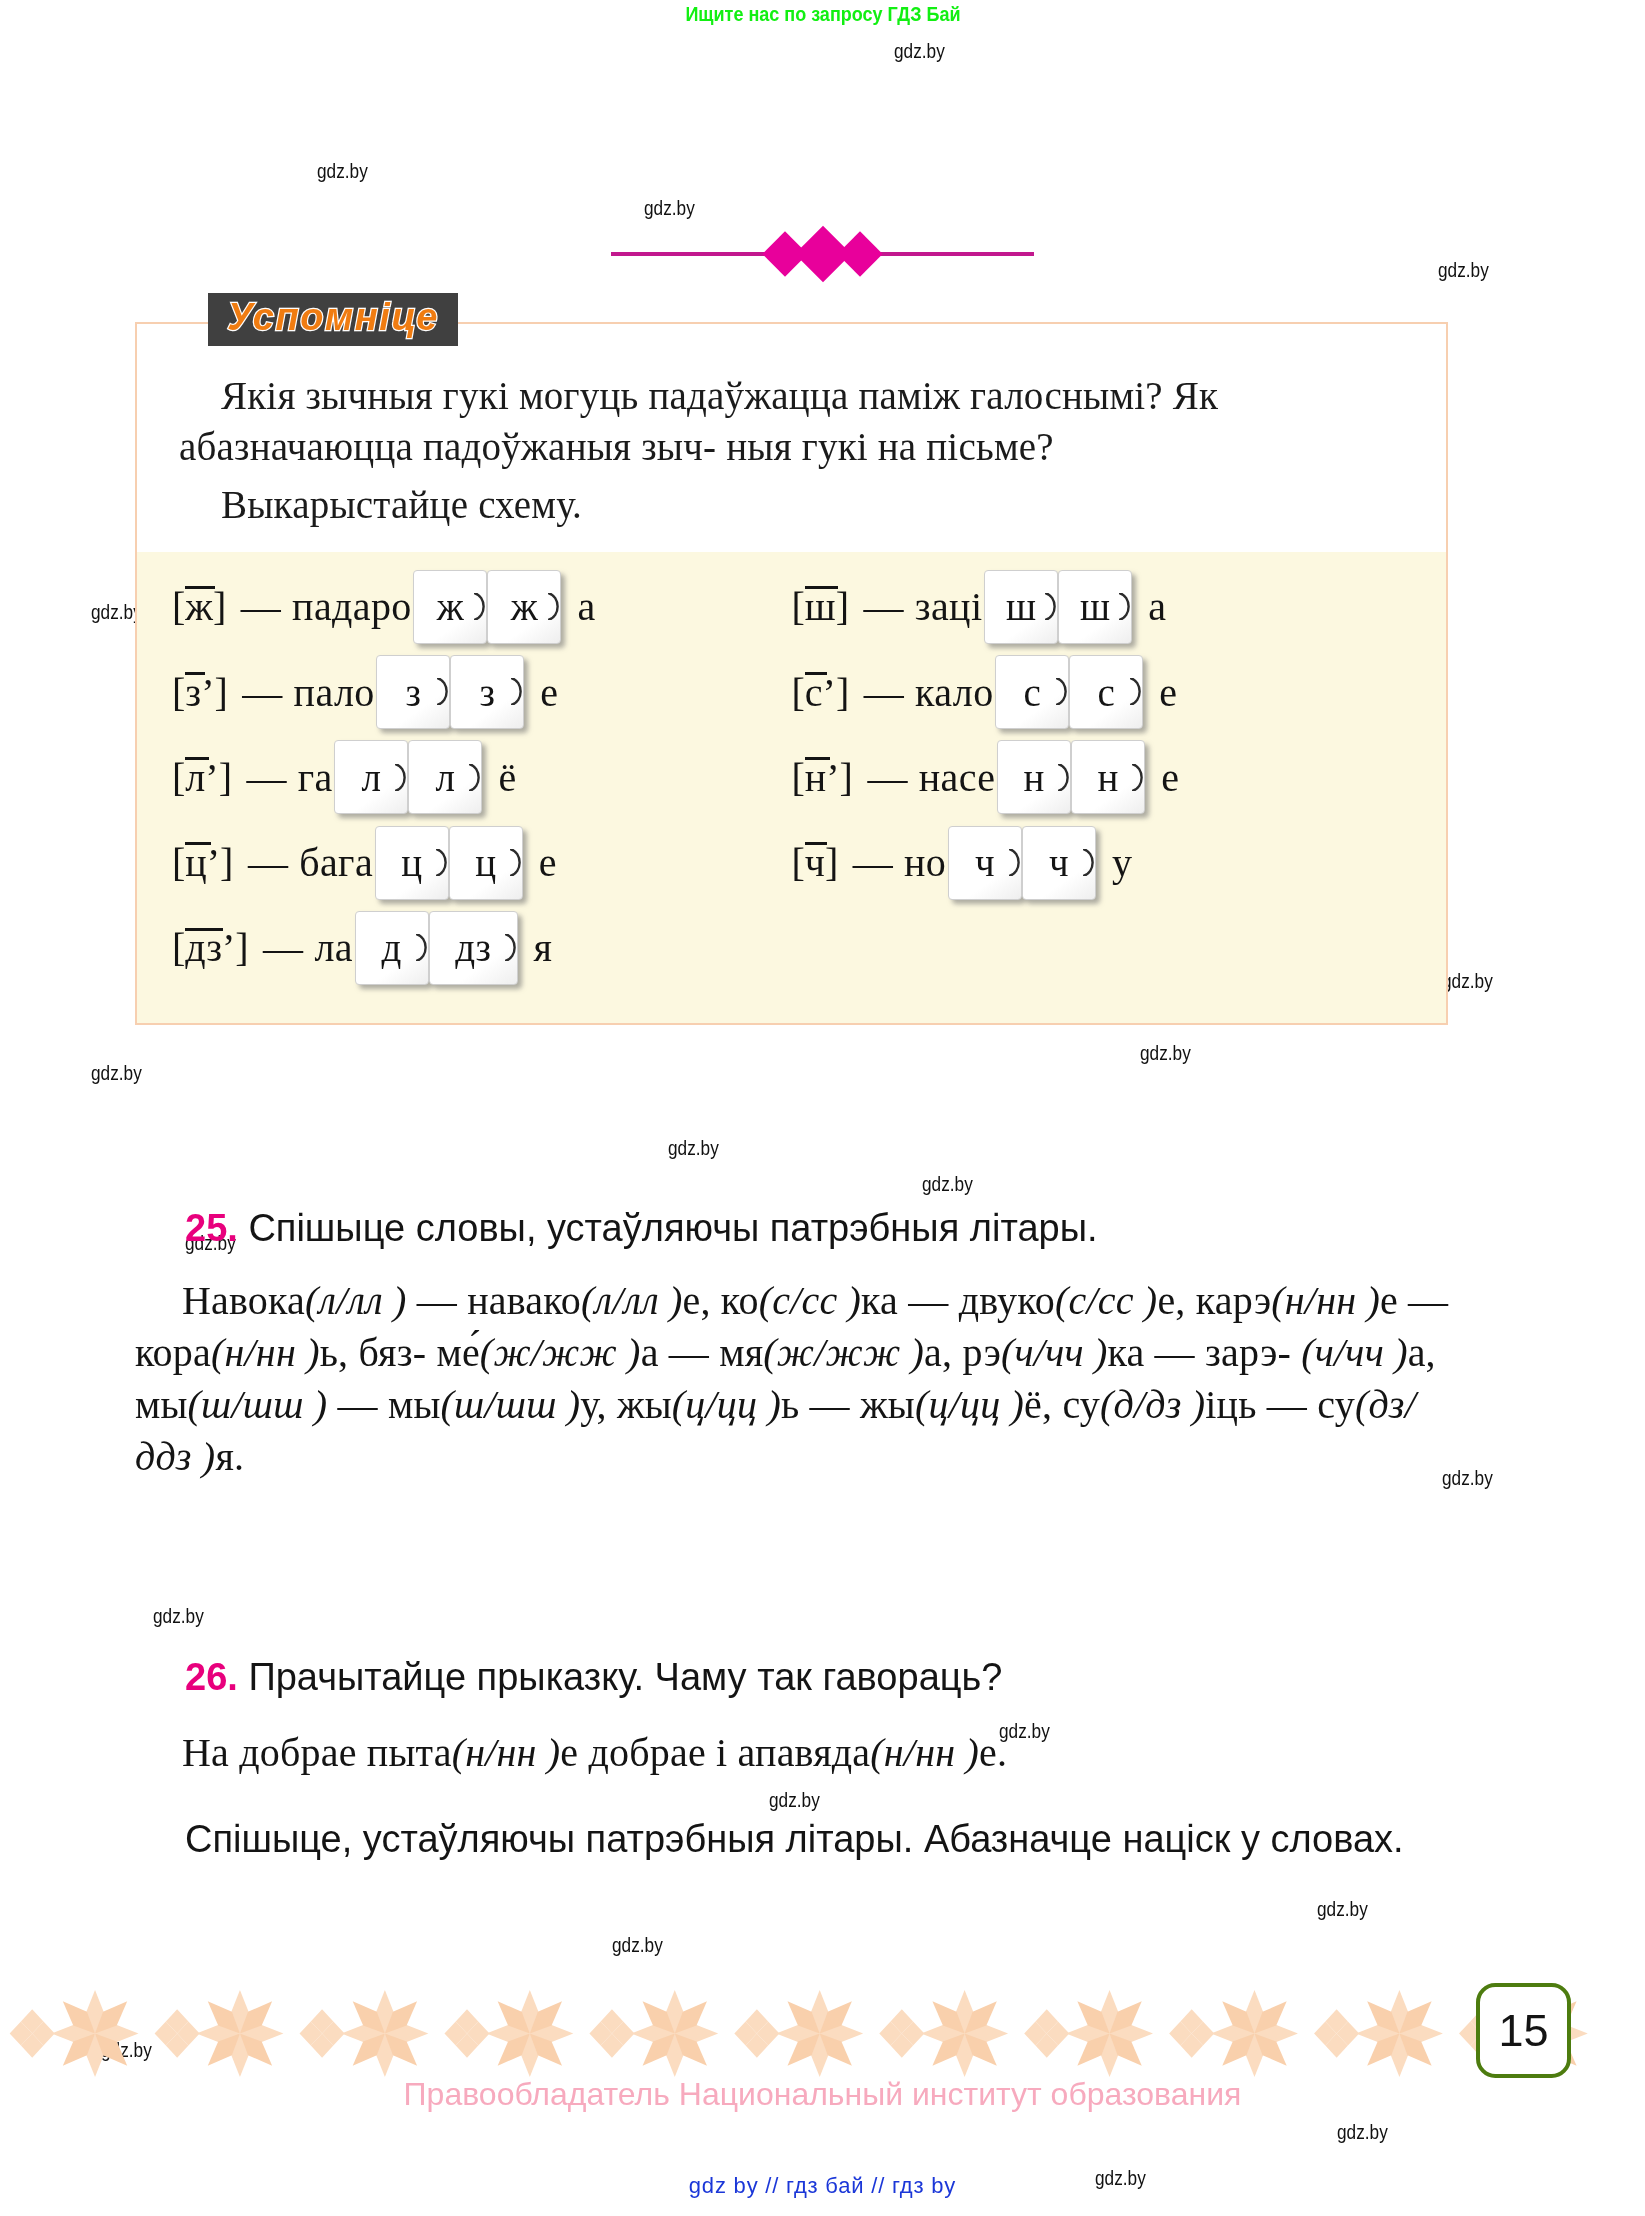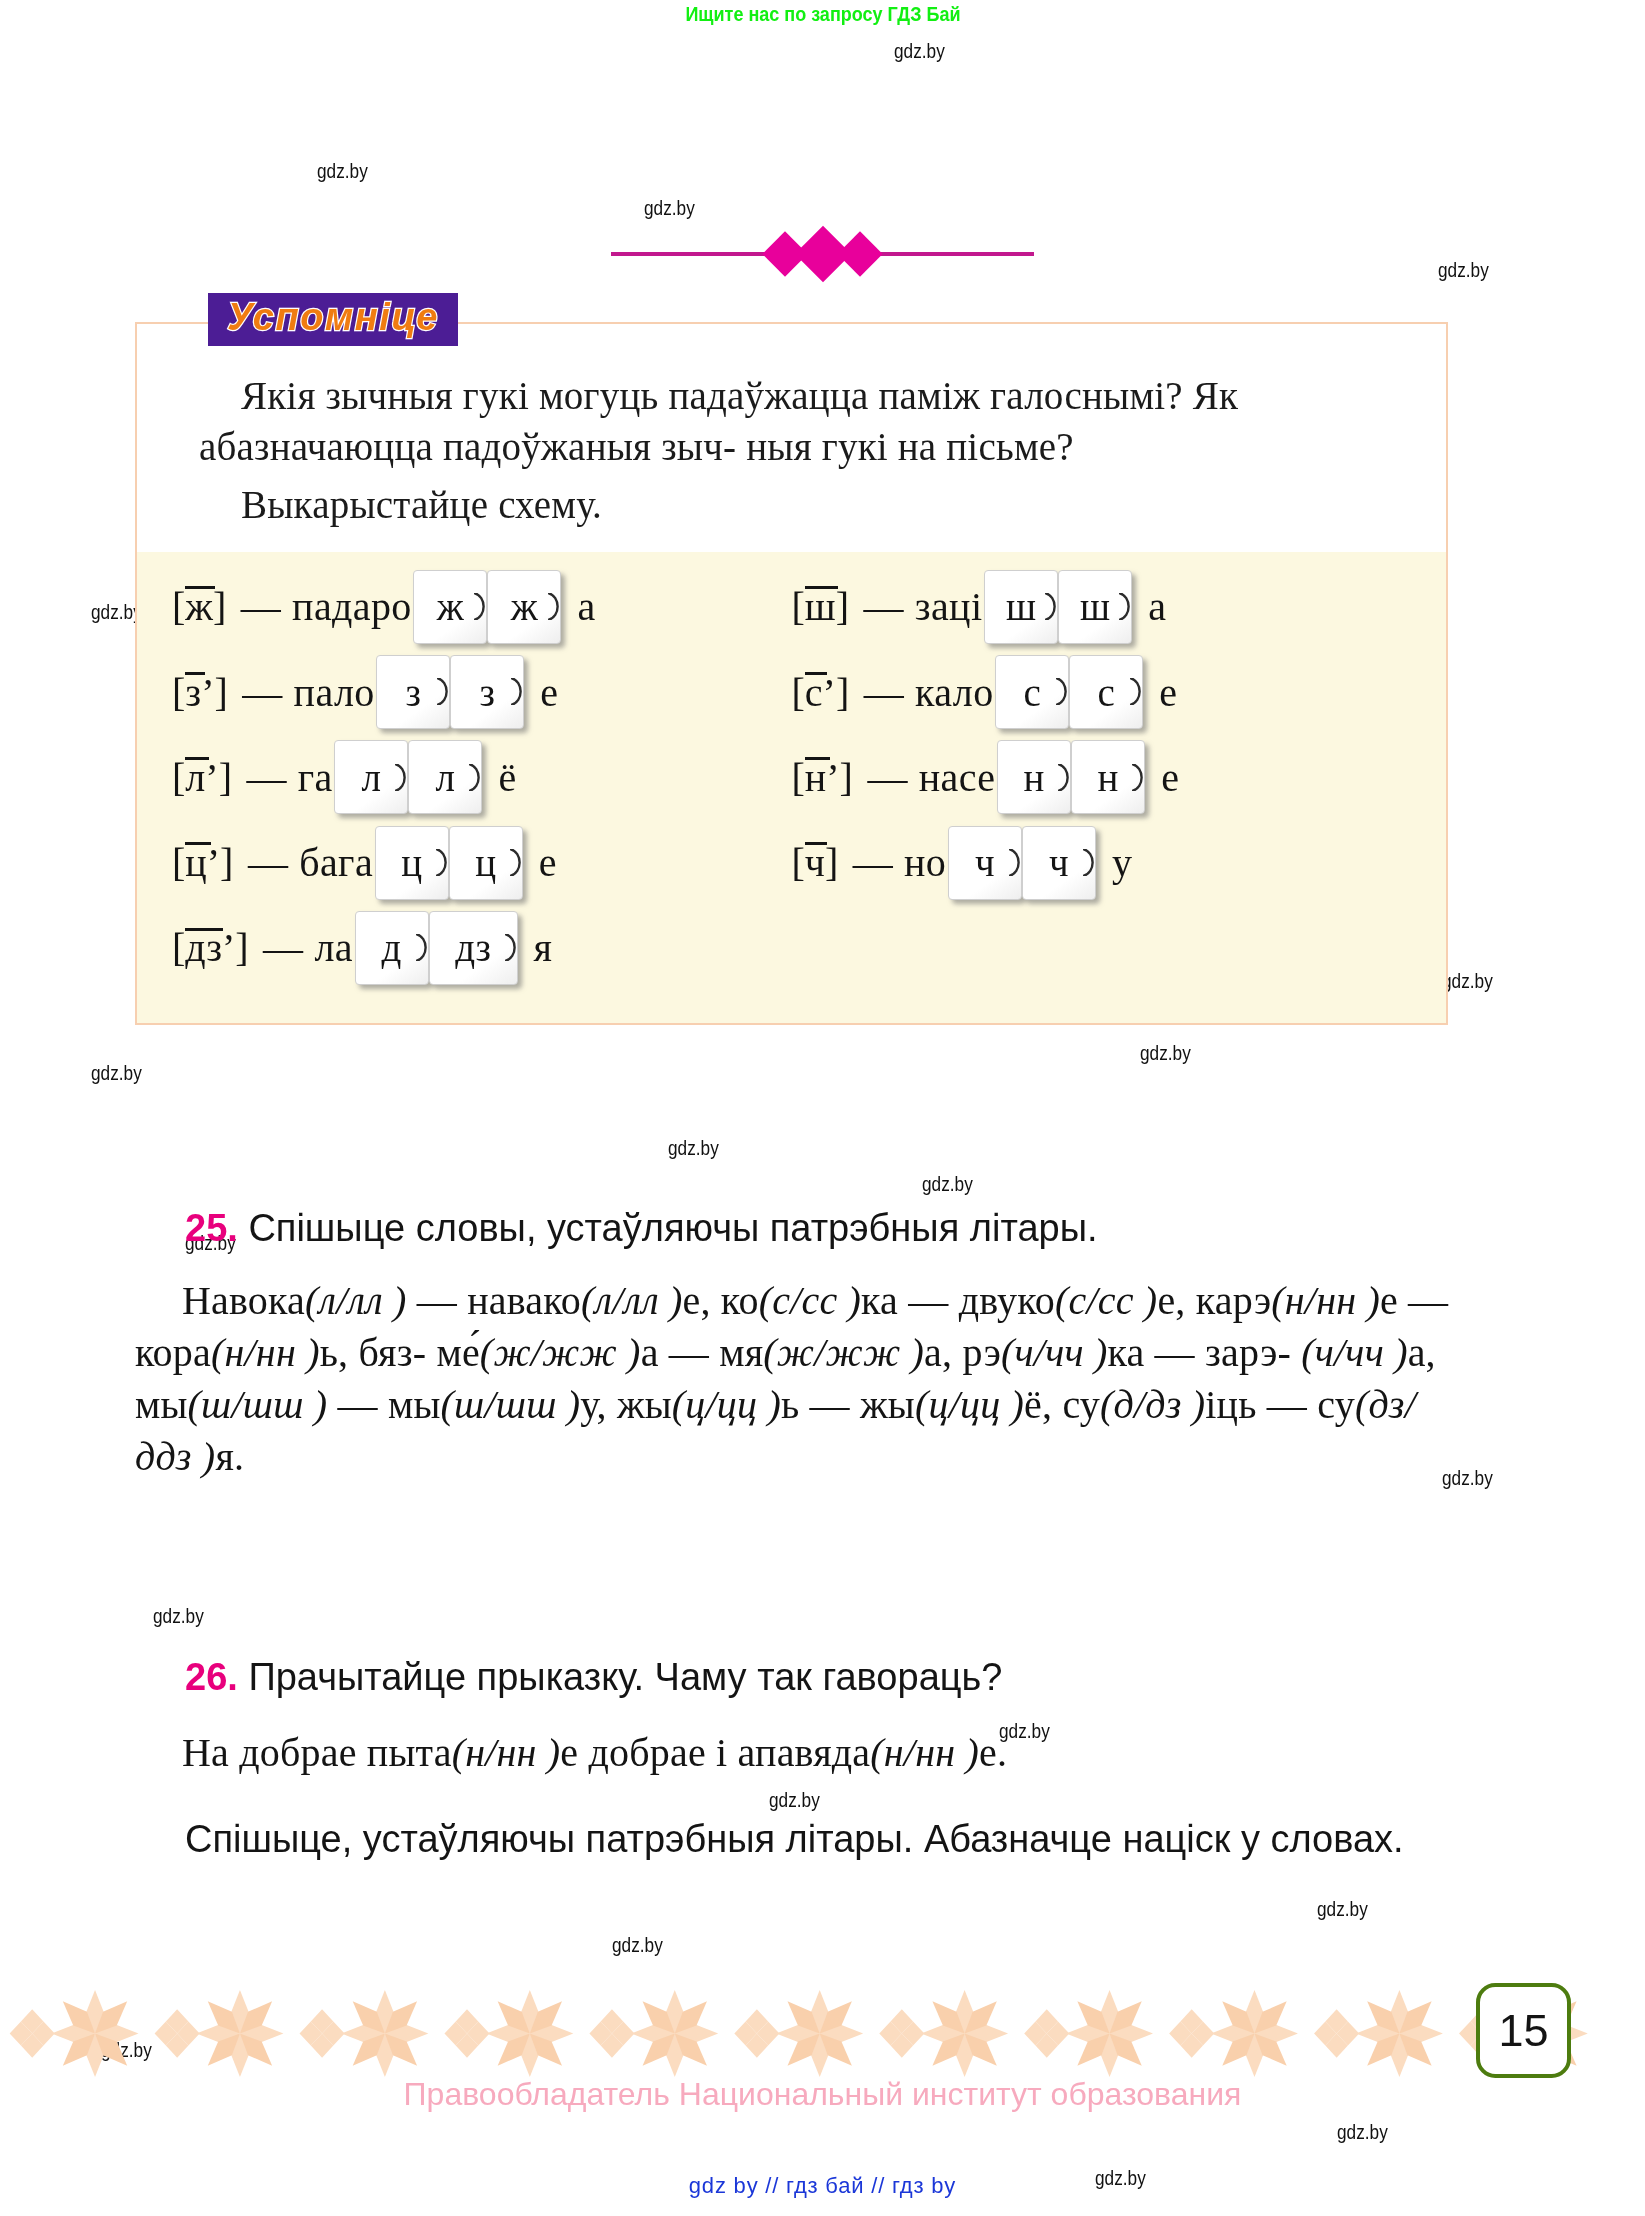--- a/index.html
+++ b/index.html
@@ -45,34 +45,33 @@
   
   .recall{
     position:absolute; left:135px; top:322px;
     width:1313px;
     border:2.4px solid #f7cfb0;
     box-sizing:border-box;
     background:#ffffff;
   }
   .recall-label{
     position:absolute; left:71px; top:-31px;
-    background:#4c1d95;
+    background:#404040;
     padding:4.8px 19.3px 8px 19.3px;
     font-family:"Liberation Sans", sans-serif;
     font-weight:bold; font-style:italic;
     font-size:38px; letter-spacing:1.6px;
     color:#f07c11;
     -webkit-text-stroke:2.4px #ffffff;
     paint-order:stroke fill;
     line-height:1.05;
   }
   .recall-body{
     padding:47px 42px 21px 42px;
     background:#ffffff;
-    margin-left:20px;
   }
   .recall-body p{
     margin:0;
     font-size:39px;
     line-height:1.30;
     color:#1b1b1b;
     text-indent:42px;
     letter-spacing:0.2px;
   }
   .recall-body p + p{margin-top:8px;}

